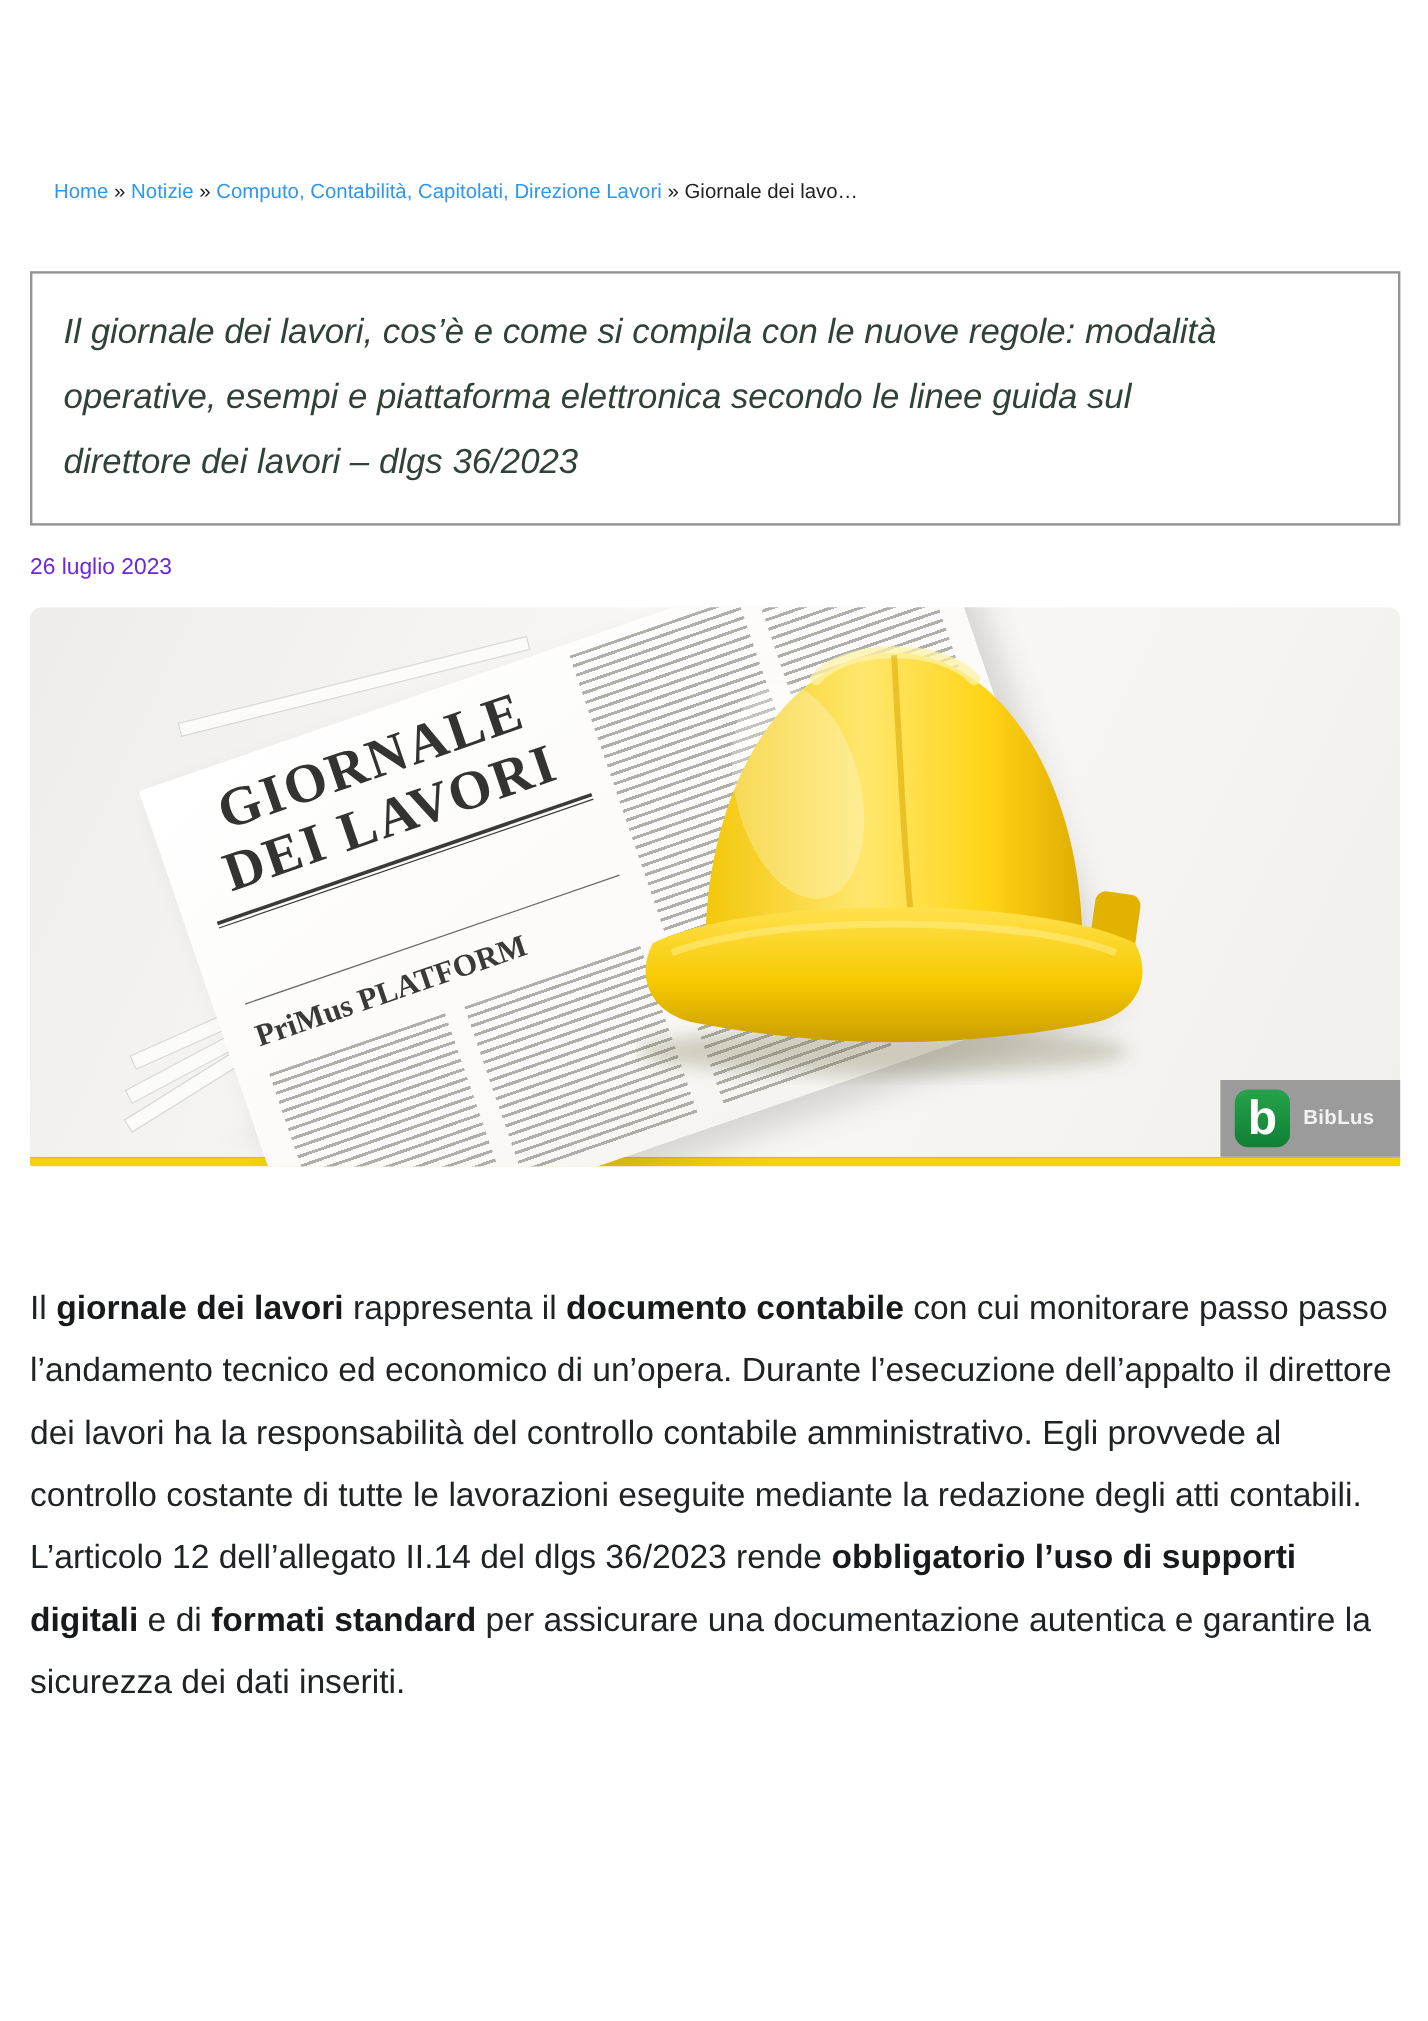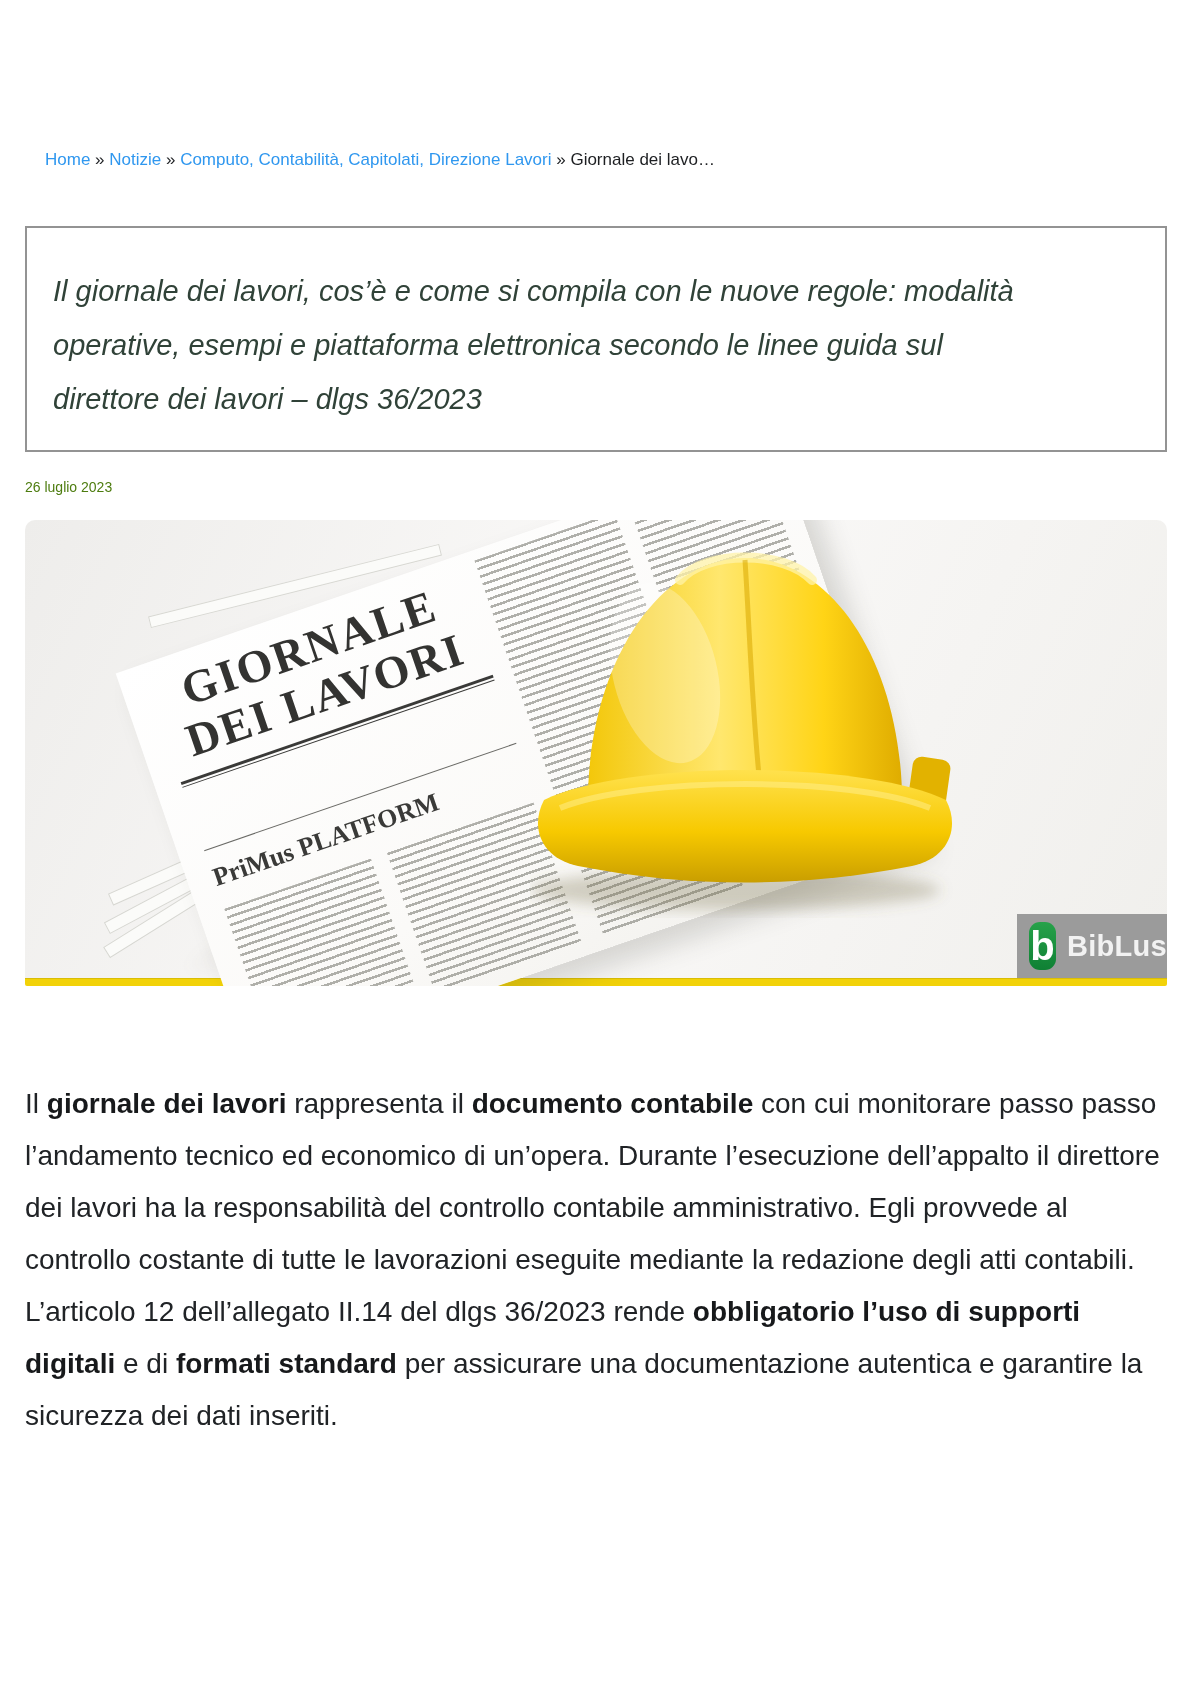--- a/index.html
+++ b/index.html
@@ -37,37 +37,37 @@
     line-height: 53px;
     font-weight: 700;
     color: #2d3b33;
     letter-spacing: .2px;
   }
 
   
   .lede {
     margin: 54px 0 0 0;
     border: 2px solid #939393;
-    padding: 36px 26px 24px 26px;
+    padding: 22px 26px 24px 26px;
     background: #ffffff;
   }
   .lede-text {
     max-width: 980px;
     font-style: italic;
     font-size: 29px;
     line-height: 54px;
     color: #304238;
   }
 
   
   .publish-date {
     margin-top: 22px;
-    font-size: 14px;
+    font-size: 19px;
     line-height: 26px;
-    color: #4d7c0f;
+    color: #6d28d9;
   }
 
   
   .hero {
     position: relative;
     margin-top: 20px;
     width: 1142px;
     height: 466px;
     border-radius: 10px 10px 2px 2px;
     overflow: hidden;
@@ -179,21 +179,21 @@
     color: #ffffff;
     font-size: 40px;
     font-weight: 700;
     line-height: 42px;
     display: flex;
     align-items: center;
     justify-content: center;
   }
   .biblus-label {
     color: #f2f2f2;
-    font-size: 29px;
+    font-size: 17px;
     font-weight: 600;
     letter-spacing: .3px;
   }
 
   
   .article-paragraph {
     margin-top: 92px;
     max-width: 1142px;
     font-size: 28px;
     line-height: 52px;

